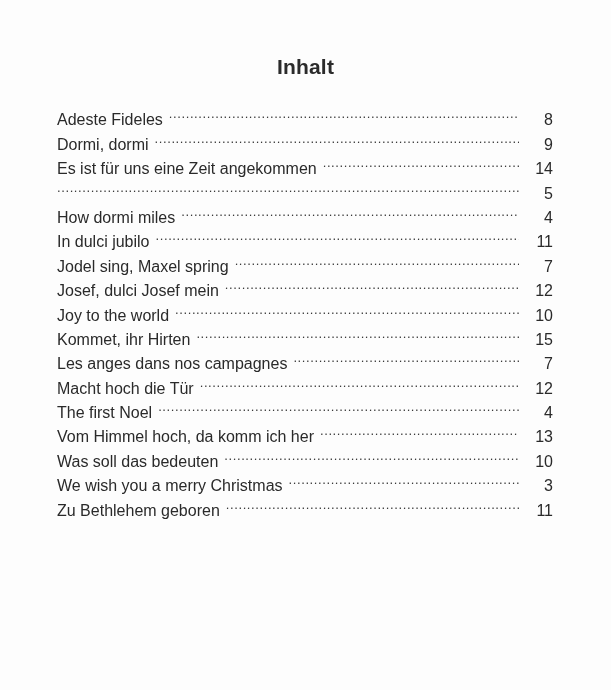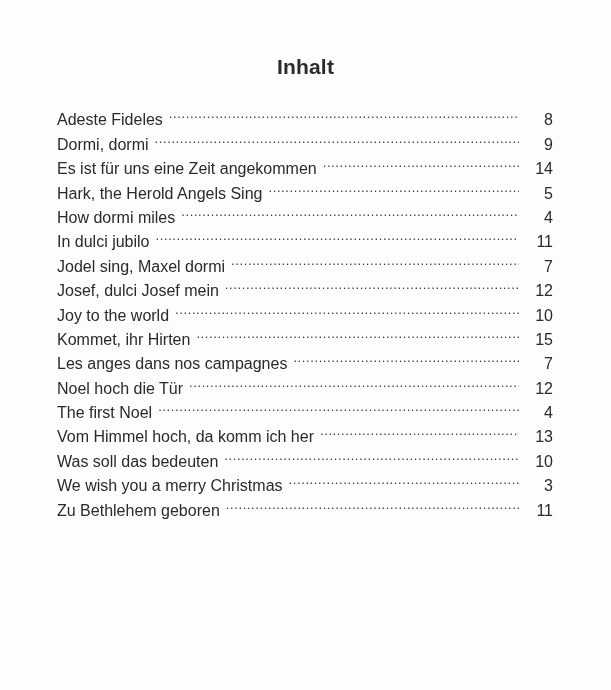--- a/index.html
+++ b/index.html
@@ -91,36 +91,35 @@
         <span class="toc-title">Dormi, dormi</span>
         <span class="toc-leader"></span>
         <span class="toc-page">9</span>
       </li>
     <li class="toc-row">
         <span class="toc-title">Es ist für uns eine Zeit angekommen</span>
         <span class="toc-leader"></span>
         <span class="toc-page">14</span>
       </li>
     <li class="toc-row">
-        <span class="toc-title">Hark, the Herold Angels Sing</span>
         <span class="toc-leader"></span>
         <span class="toc-page">5</span>
       </li>
     <li class="toc-row">
         <span class="toc-title">How dormi miles</span>
         <span class="toc-leader"></span>
         <span class="toc-page">4</span>
       </li>
     <li class="toc-row">
         <span class="toc-title">In dulci jubilo</span>
         <span class="toc-leader"></span>
         <span class="toc-page">11</span>
       </li>
     <li class="toc-row">
-        <span class="toc-title">Jodel sing, Maxel dormi</span>
+        <span class="toc-title">Jodel sing, Maxel spring</span>
         <span class="toc-leader"></span>
         <span class="toc-page">7</span>
       </li>
     <li class="toc-row">
         <span class="toc-title">Josef, dulci Josef mein</span>
         <span class="toc-leader"></span>
         <span class="toc-page">12</span>
       </li>
     <li class="toc-row">
         <span class="toc-title">Joy to the world</span>
@@ -131,21 +130,21 @@
         <span class="toc-title">Kommet, ihr Hirten</span>
         <span class="toc-leader"></span>
         <span class="toc-page">15</span>
       </li>
     <li class="toc-row">
         <span class="toc-title">Les anges dans nos campagnes</span>
         <span class="toc-leader"></span>
         <span class="toc-page">7</span>
       </li>
     <li class="toc-row">
-        <span class="toc-title">Noel hoch die Tür</span>
+        <span class="toc-title">Macht hoch die Tür</span>
         <span class="toc-leader"></span>
         <span class="toc-page">12</span>
       </li>
     <li class="toc-row">
         <span class="toc-title">The first Noel</span>
         <span class="toc-leader"></span>
         <span class="toc-page">4</span>
       </li>
     <li class="toc-row">
         <span class="toc-title">Vom Himmel hoch, da komm ich her</span>

